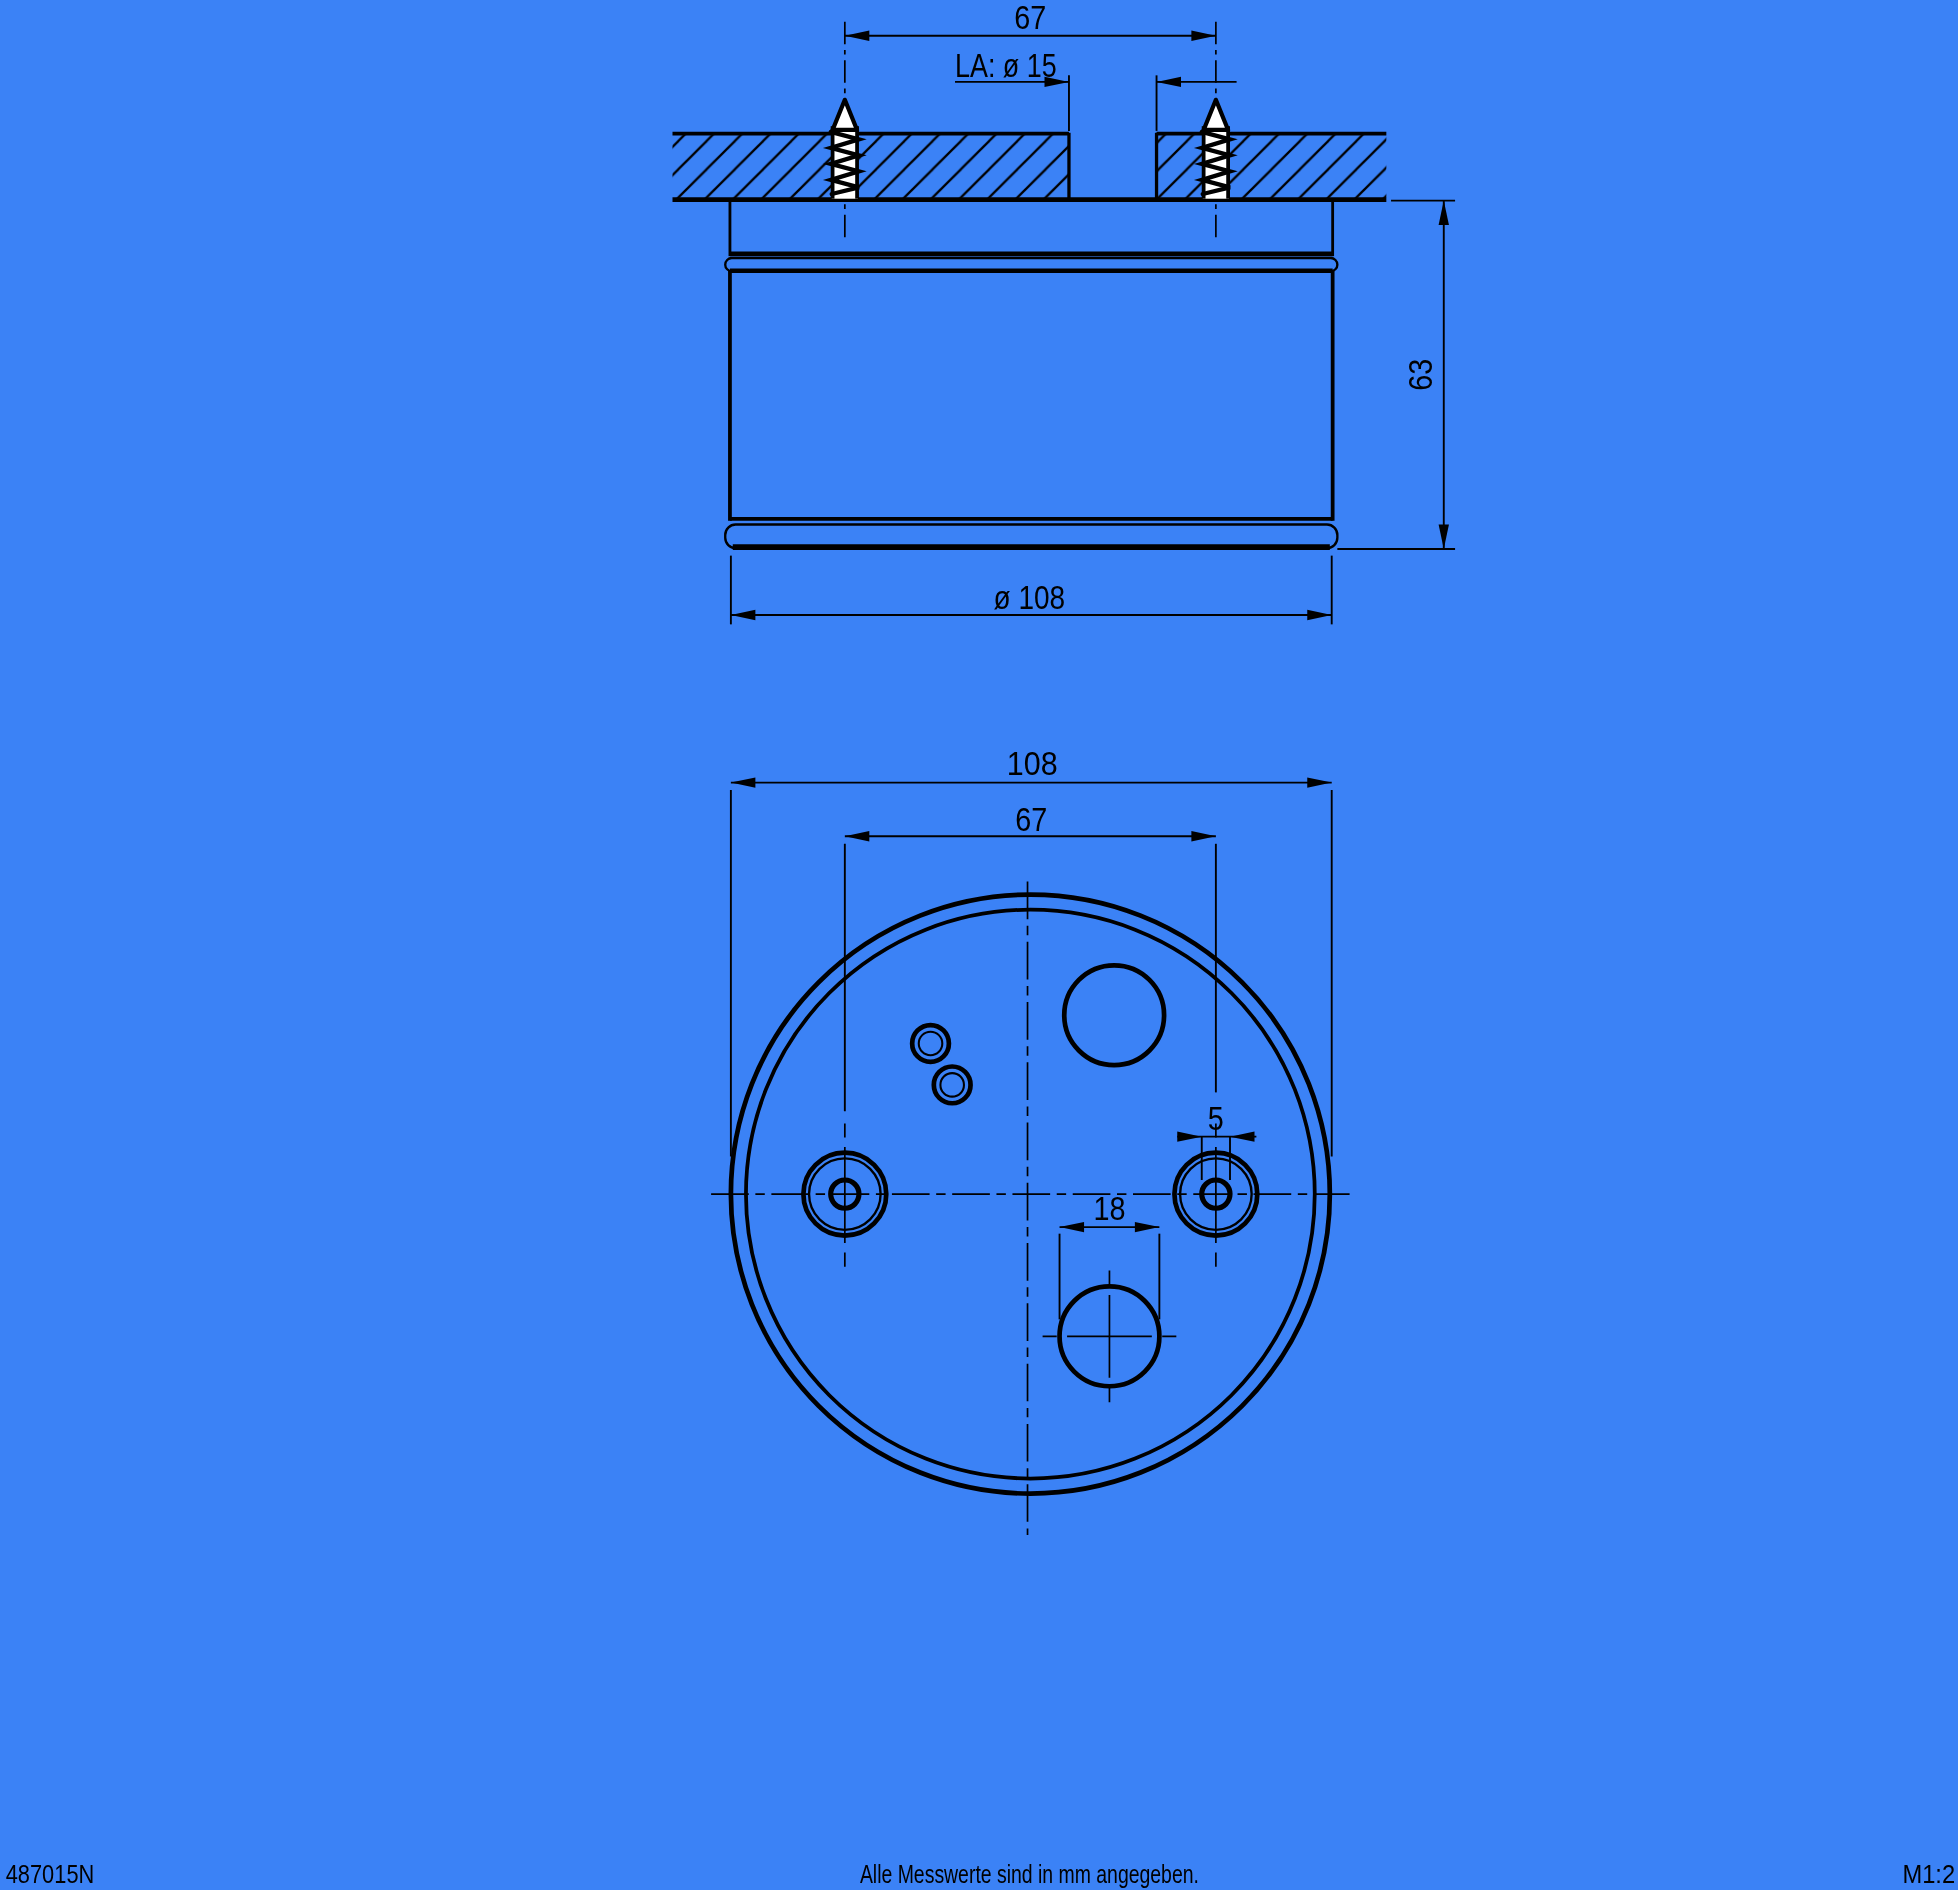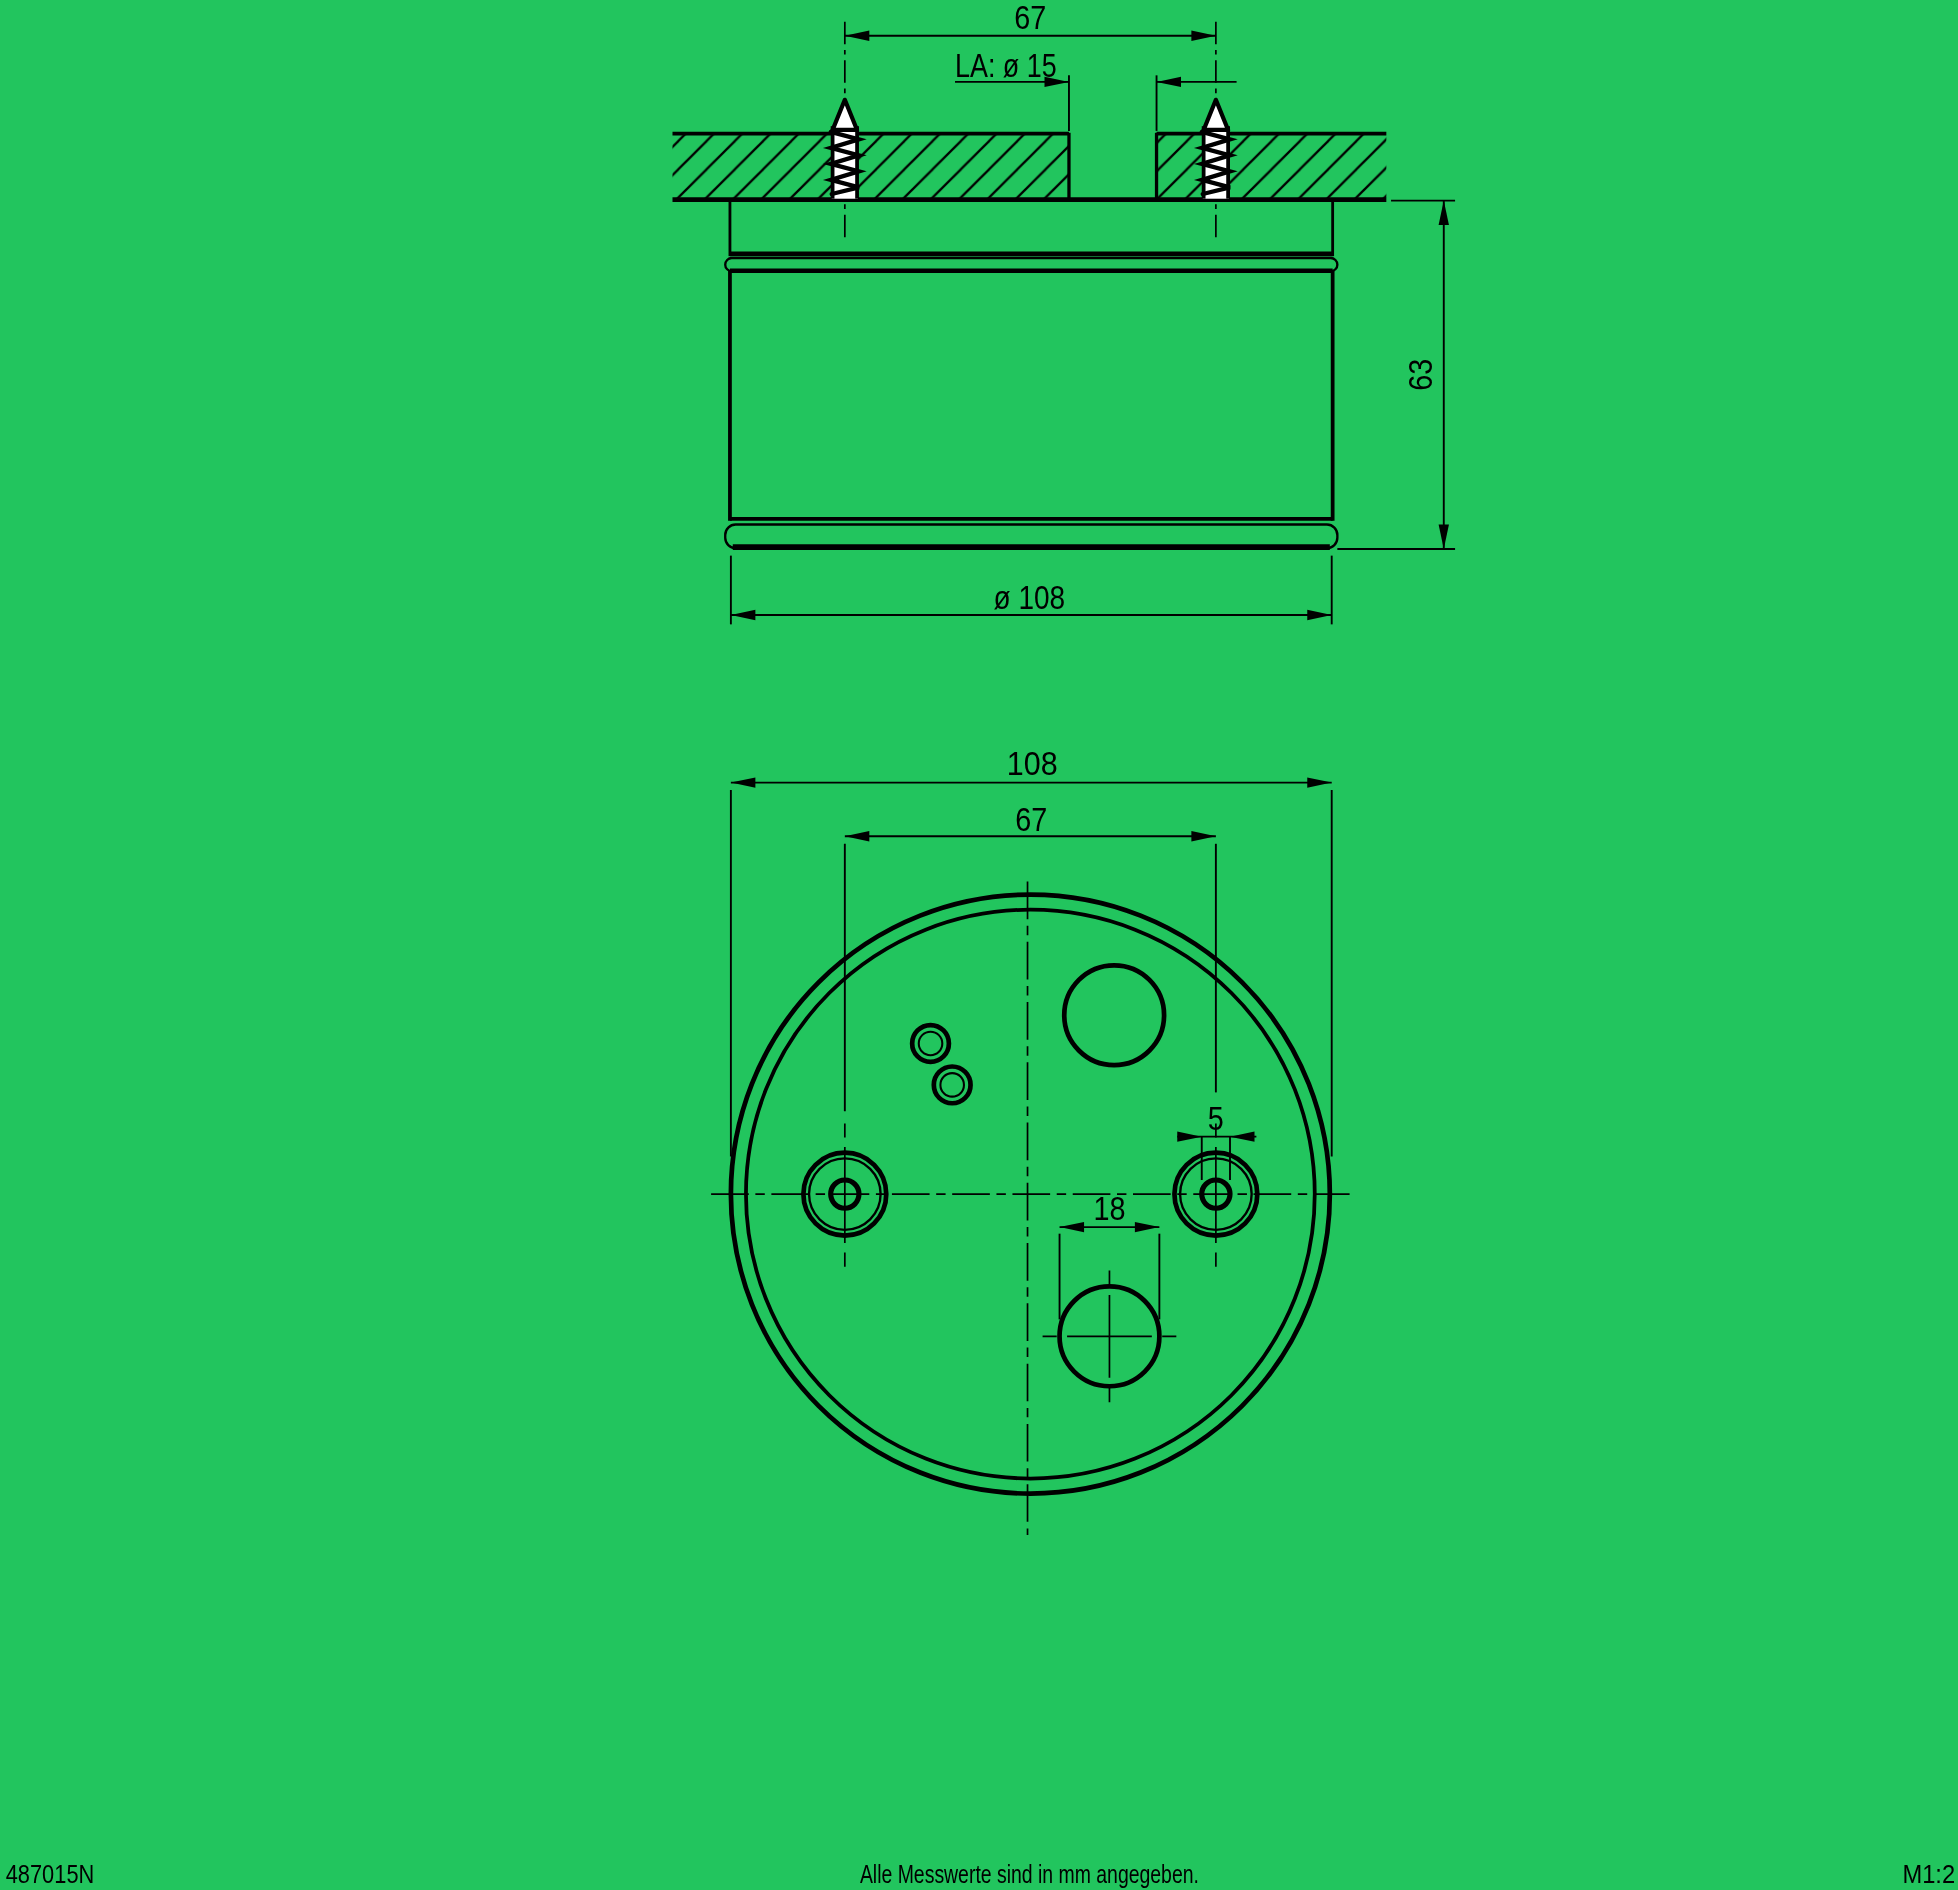--- a/index.html
+++ b/index.html
@@ -1,16 +1,16 @@
 <!DOCTYPE html>
 <html style="font-size:15px"><head>
 <meta charset="utf-8">
 <style>
   html,body{margin:0;padding:0;background:#ffffff;}
-  .page{position:relative;width:1959px;height:1891px;background:#22c55e;overflow:hidden;}
+  .page{position:relative;width:1959px;height:1891px;background:#3b82f6;overflow:hidden;}
   svg{display:block;}
   text{font-family:"Liberation Sans", sans-serif;fill:#000000;}
   .dim-text{font-size:36px;}
   .footer-text{font-size:28px;}
   .outline{fill:none;stroke:#000000;}
 </style>
 </head>
 <body>
 
 <div class="page">

